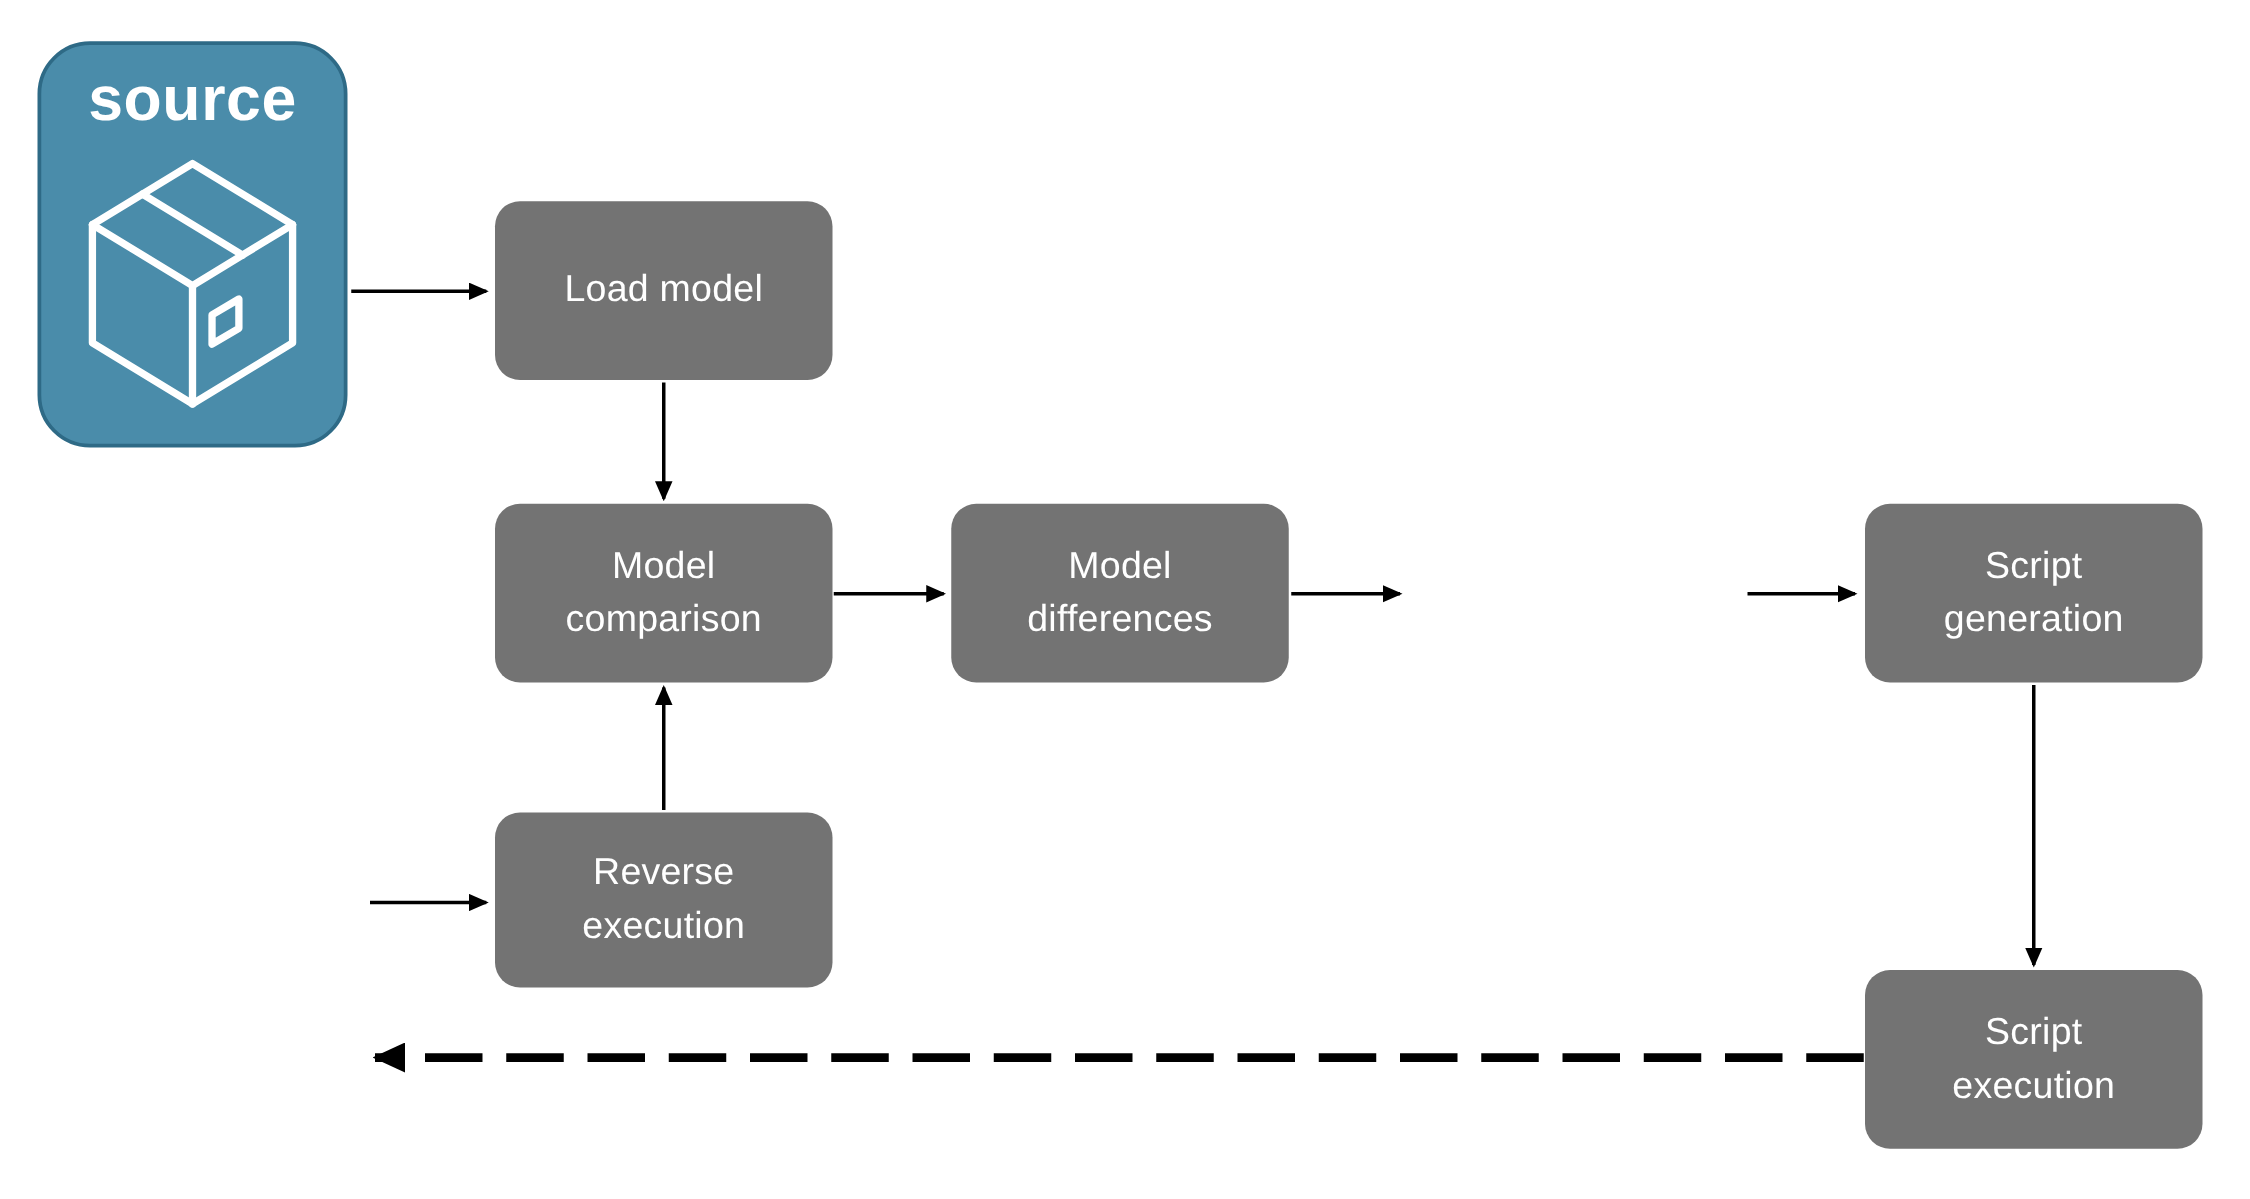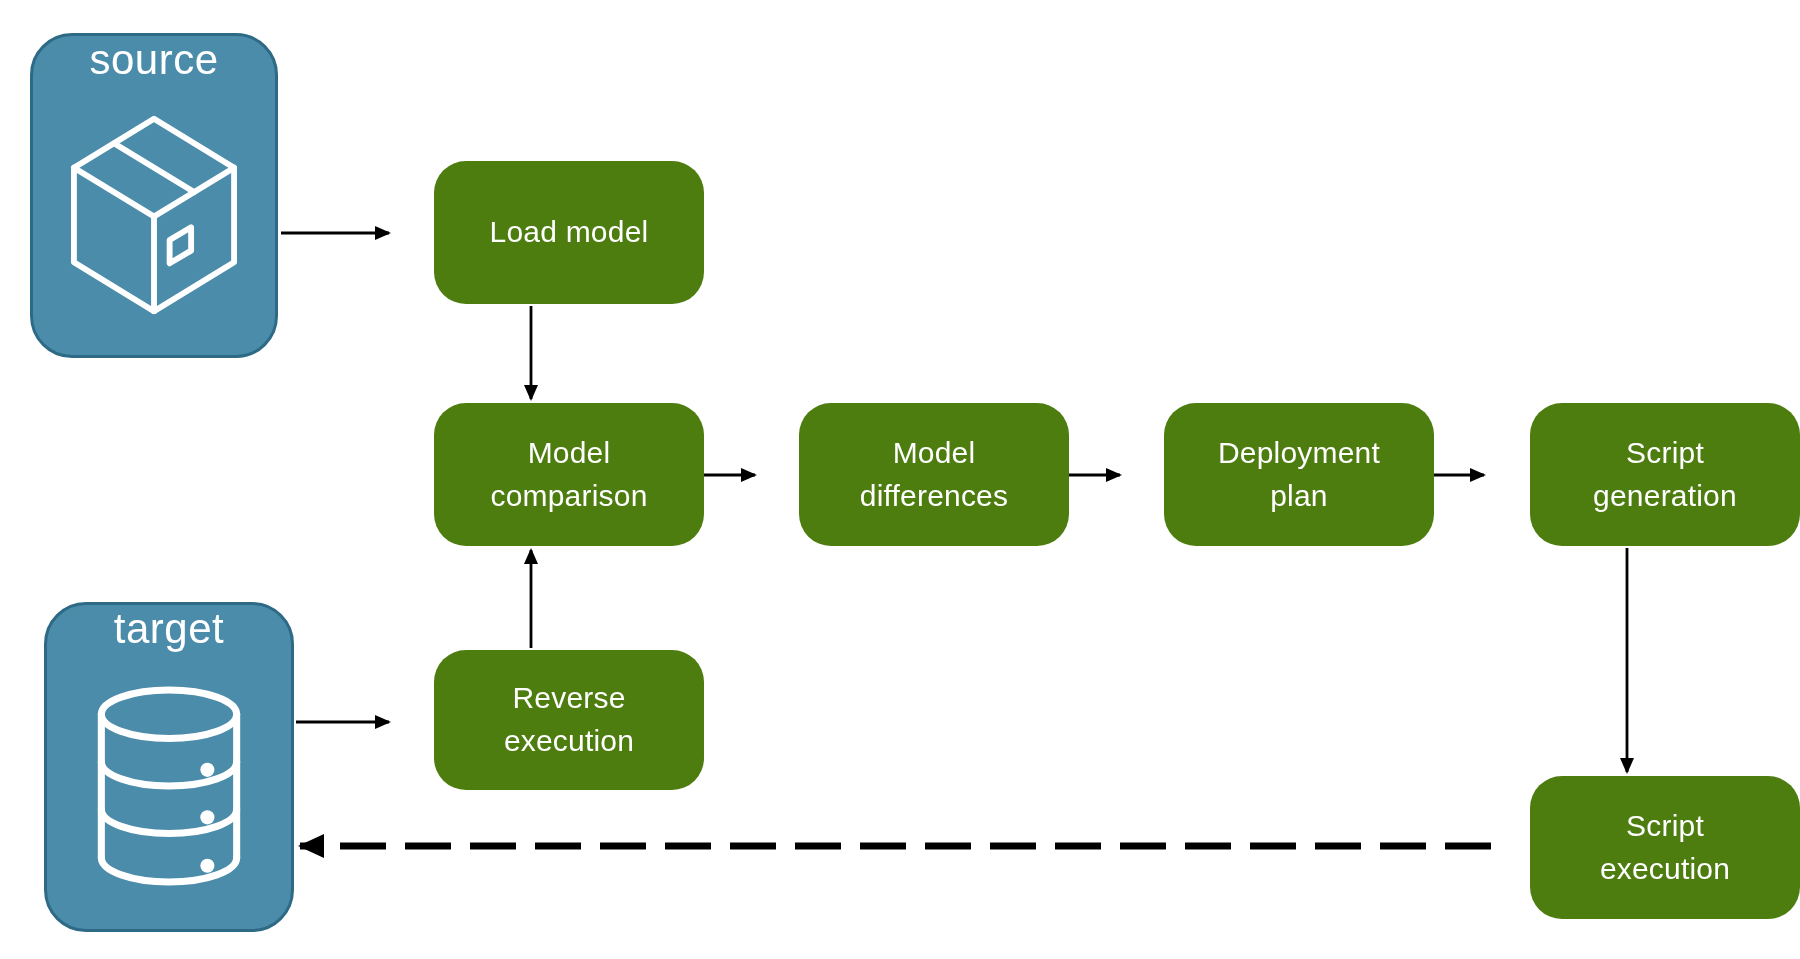--- a/index.html
+++ b/index.html
@@ -24,44 +24,43 @@
   }
   .node {
     position: absolute;
     box-sizing: border-box;
     display: flex;
     align-items: center;
     justify-content: center;
     color: #ffffff;
   }
   .node-process {
-    background: #4d7c0f;
-    border-radius: 32px;
+    background: #737373;
+    border-radius: 20px;
     width: 270px;
     height: 143px;
-    margin-left: 38px;
   }
   .node-label {
     font-size: 30px;
     line-height: 1.42;
     text-align: center;
     white-space: pre-line;
     letter-spacing: 0.2px;
   }
   .node-endpoint {
     background: #4A8CAA;
     border: 3px solid #2E6A86;
     border-radius: 42px;
     flex-direction: column;
     justify-content: flex-start;
   }
   .endpoint-label {
-    font-size: 42px;
-    font-weight: 400;
-    margin-top: 0;
+    font-size: 50px;
+    font-weight: 700;
+    margin-top: 14px;
     letter-spacing: 0.5px;
   }
   .endpoint-iconwrap {
     flex: 1;
     display: flex;
     align-items: center;
     justify-content: center;
     width: 100%;
     padding-bottom: 10px;
   }
@@ -126,59 +125,35 @@
           <path d="M90,8 L172,58 L172,155 L90,205 L8,155 L8,58 Z"></path>
           <path d="M8,58 L90,108 L172,58"></path>
           <path d="M90,108 L90,205"></path>
           <path d="M49,33 L131,83"></path>
           <path d="M106,132 L128,119 L128,143 L106,156 Z"></path>
         </g>
       </svg>
     </div>
   </div>
 
-  <div class="node node-endpoint" id="node-target">
-    <div class="endpoint-label">target</div>
-    <div class="endpoint-iconwrap">
-      <svg width="152" height="204" viewBox="0 0 150 202" xmlns="http://www.w3.org/2000/svg">
-        <g class="icon-stroke" stroke-width="7">
-          <ellipse cx="75" cy="30" rx="67" ry="24"></ellipse>
-          <path d="M8,30 L8,172"></path>
-          <path d="M142,30 L142,172"></path>
-          <path d="M8,77  A67,24 0 0 0 142,77"></path>
-          <path d="M8,124 A67,24 0 0 0 142,124"></path>
-          <path d="M8,172 A67,24 0 0 0 142,172"></path>
-        </g>
-        <g fill="#ffffff" stroke="none">
-          <circle cx="113" cy="85" r="7"></circle>
-          <circle cx="113" cy="132" r="7"></circle>
-          <circle cx="113" cy="180" r="7"></circle>
-        </g>
-      </svg>
-    </div>
-  </div>
 
   <div class="node node-process" id="node-load-model">
     <div class="node-label">Load model</div>
   </div>
 
   <div class="node node-process" id="node-model-comparison">
     <div class="node-label">Model
 comparison</div>
   </div>
 
   <div class="node node-process" id="node-model-differences">
     <div class="node-label">Model
 differences</div>
   </div>
 
-  <div class="node node-process" id="node-deployment-plan">
-    <div class="node-label">Deployment
-plan</div>
-  </div>
 
   <div class="node node-process" id="node-script-generation">
     <div class="node-label">Script
 generation</div>
   </div>
 
   <div class="node node-process" id="node-reverse-engineer">
     <div class="node-label">Reverse
 execution</div>
   </div>

